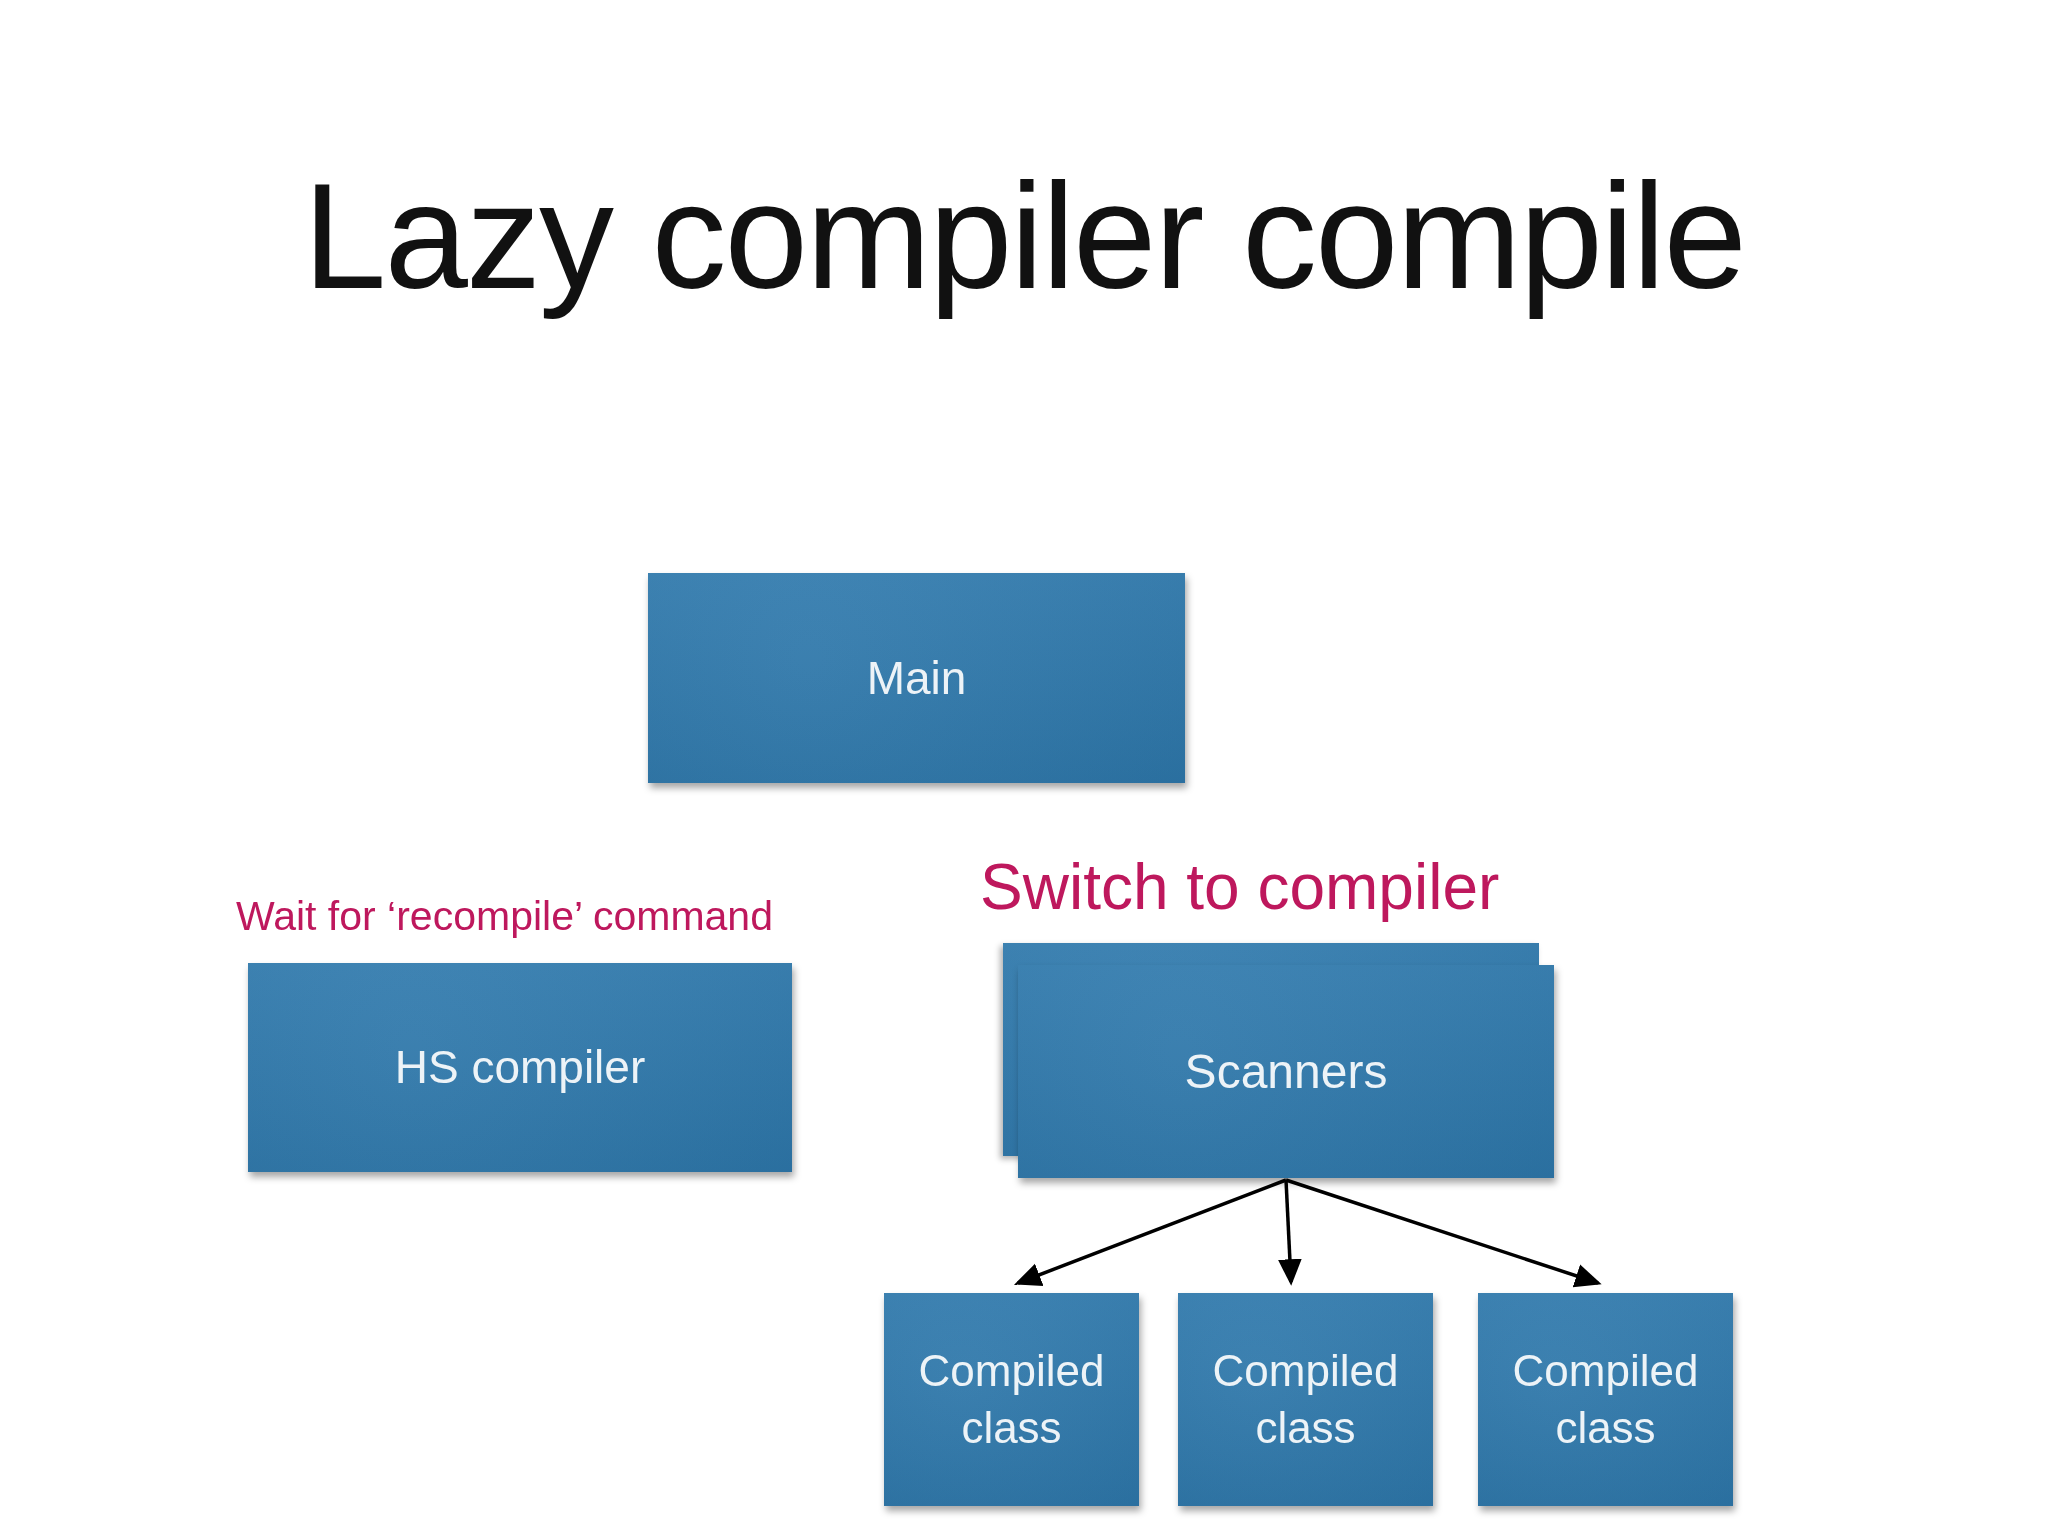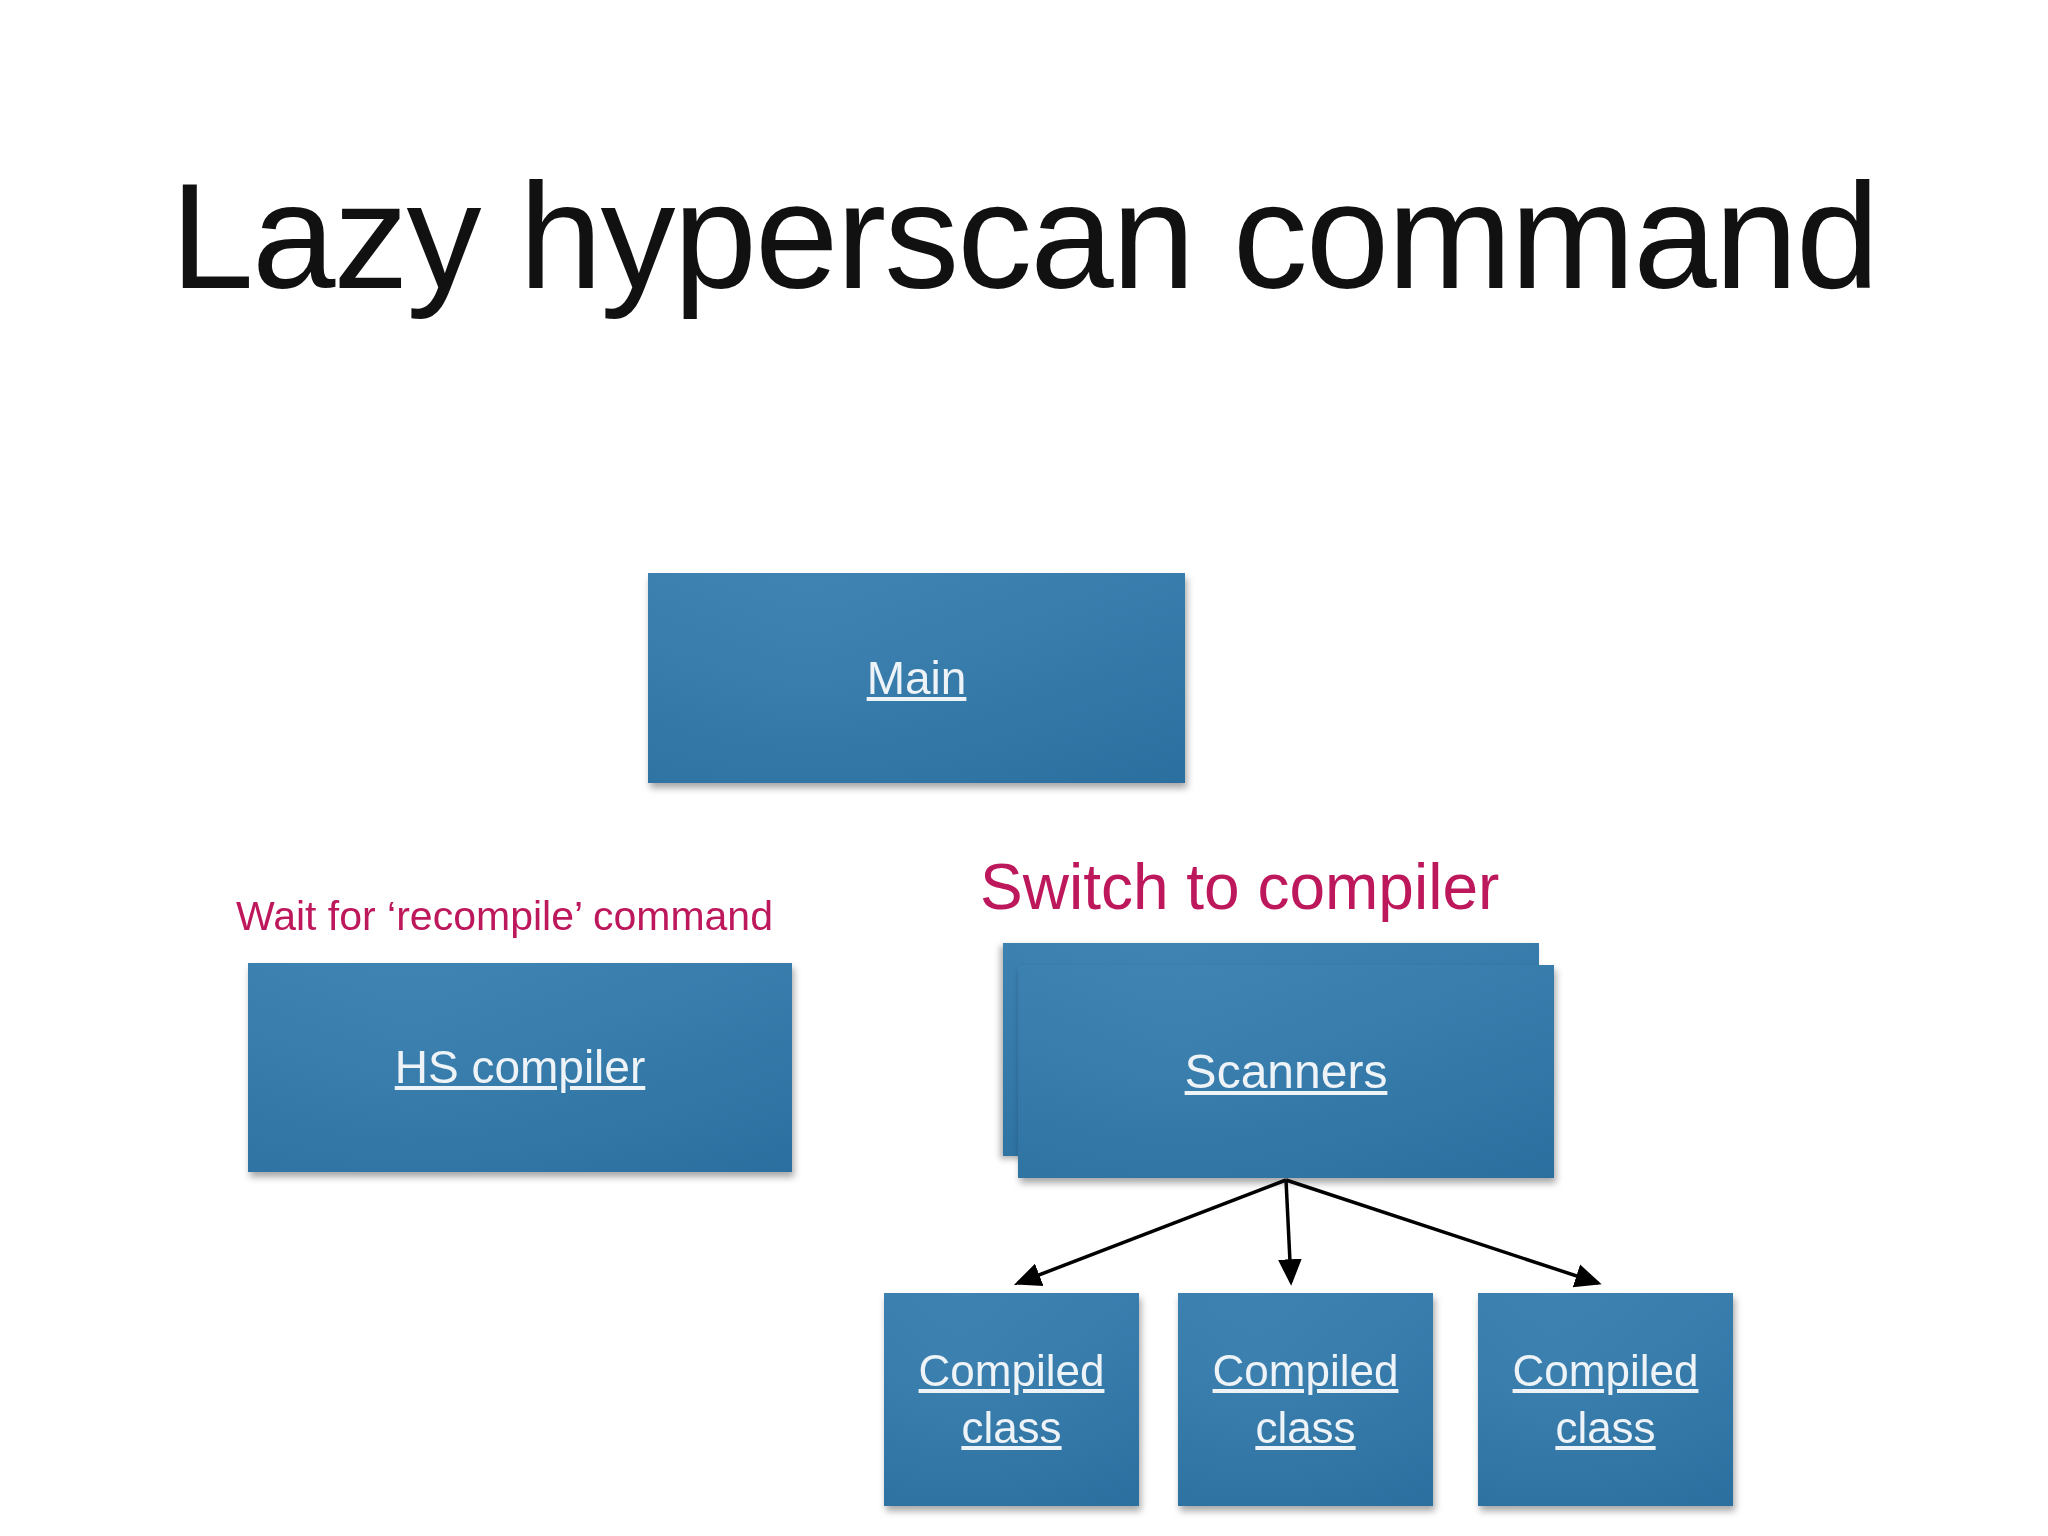--- a/index.html
+++ b/index.html
@@ -32,21 +32,20 @@
     background-color: #2e79ad;
     background-image: linear-gradient(rgba(255,255,255,0.05), rgba(0,0,0,0.05)),
                       radial-gradient(circle at 30% 40%, rgba(255,255,255,0.04), rgba(0,0,0,0.03));
     box-shadow: 2px 5px 7px rgba(0,0,0,0.35);
     display: flex;
     align-items: center;
     justify-content: center;
     text-align: center;
     color: #edf3f7;
     font-weight: 300;
-    text-decoration: underline;
   }
   .node .node-label {
     line-height: 1.28;
   }
   #main-box        { left: 648px;  top: 573px;  width: 537px; height: 210px; font-size: 46px; }
   #hs-box          { left: 248px;  top: 963px;  width: 544px; height: 209px; font-size: 46px; }
   #scanners-back   { left: 1003px; top: 943px;  width: 536px; height: 213px;
                      box-shadow: -3px 3px 6px rgba(0,0,0,0.3); }
   #scanners-front  { left: 1018px; top: 965px;  width: 536px; height: 213px; font-size: 48px; text-align: right; }
   #compiled-1      { left: 884px;  top: 1293px; width: 255px; height: 213px; font-size: 44px; }
@@ -69,21 +68,21 @@
   #arrows line {
     stroke: #000000;
     stroke-width: 3.5;
   }
 </style>
 </head>
 <body>
 
 <div id="slide">
 
-  <div class="title">Lazy hyperscan command</div>
+  <div class="title">Lazy compiler compile</div>
 
   <div class="node" id="main-box">
     <span class="node-label">Main</span>
   </div>
 
   <div class="annotation" id="wait-label">Wait for ‘recompile’ command</div>
 
   <div class="node" id="hs-box">
     <span class="node-label">HS compiler</span>
   </div>

